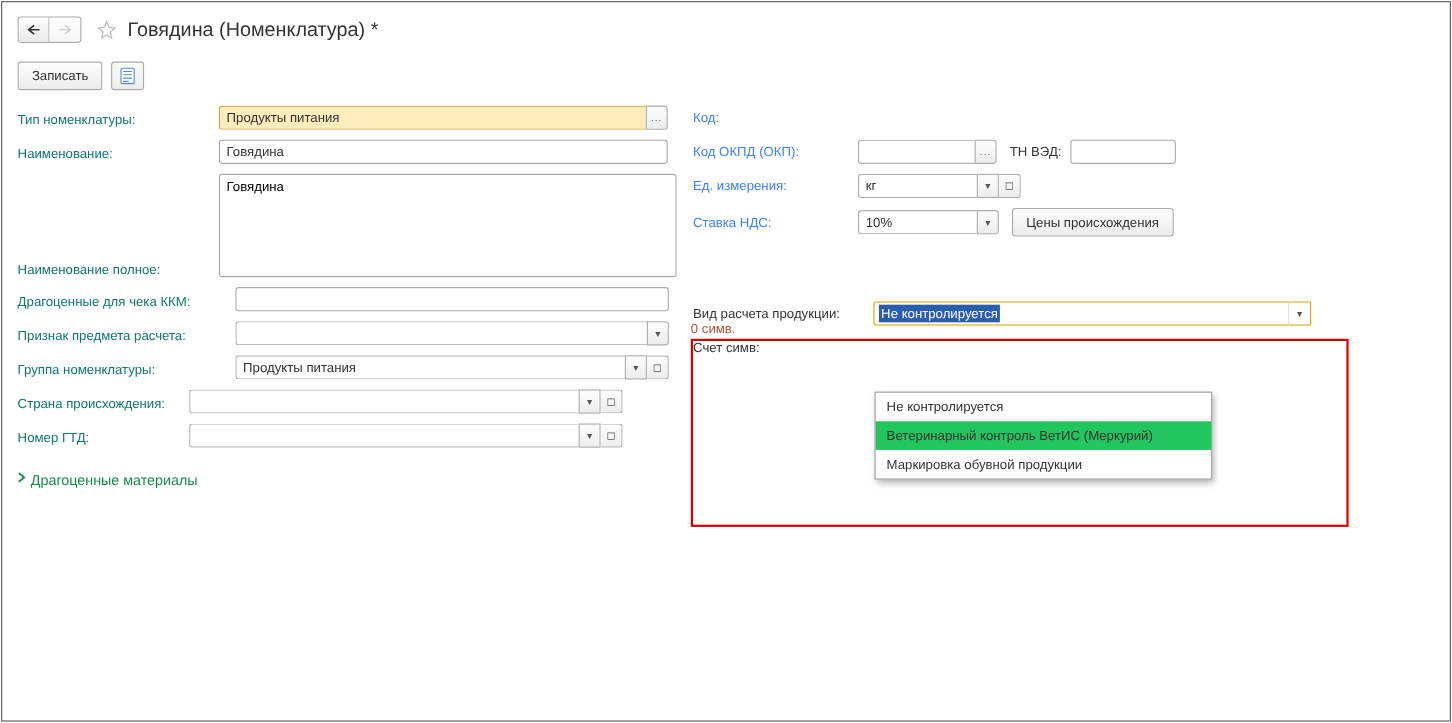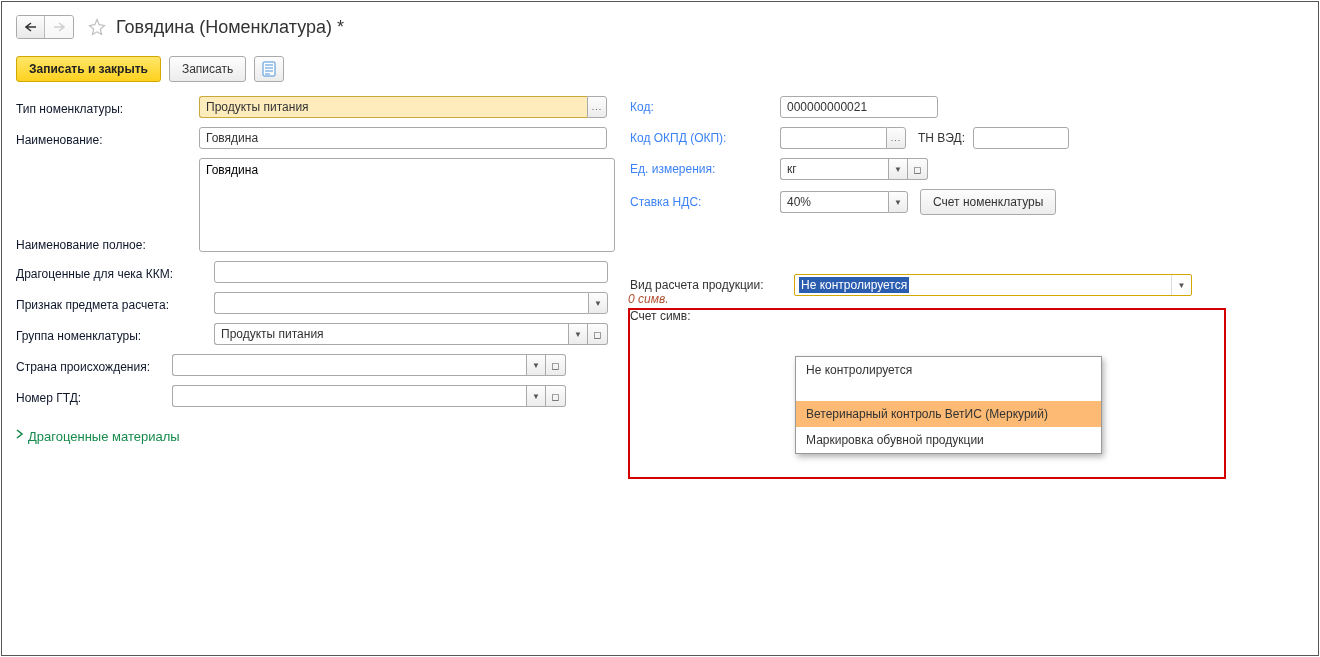--- a/index.html
+++ b/index.html
@@ -56,21 +56,21 @@
     border: 1px solid #d4a600;
     font-weight: bold;
     color: #222;
   }
   .btn-icon { width: 30px; padding: 0; }
   .columns { display: flex; gap: 14px; }
   .col-left { width: 600px; }
   .col-right { flex: 1; }
   .form-row { display: flex; align-items: center; margin-bottom: 9px; min-height: 22px; }
   .form-row.tall { align-items: flex-end; }
-  .label { width: 183px; color: #0f172a; padding-top: 3px; }
+  .label { width: 183px; color: #0f766e; padding-top: 3px; }
   .label-r { width: 150px; color: #3b82f6; }
   .field {
     height: 22px;
     border: 1px solid #aaa;
     border-radius: 3px;
     background: #fff;
     padding: 0 6px;
     font-size: 12px;
     display: flex; align-items: center;
     flex: 0 0 auto;
@@ -87,21 +87,21 @@
   }
   .field-btn:last-child { border-radius: 0 3px 3px 0; }
   .field-btn + .field-btn { border-left: none; }
   textarea.field {
     height: 94px;
     width: 416px;
     resize: none;
     padding: 4px 6px;
     font-family: inherit;
   }
-  .char-count { color: #b05030; font-size: 12px; margin-left: 4px; font-style: italic; }
+  .char-count { color: #b05030; font-size: 12px; margin-left: 4px; }
   .expand-link {
     color: #158a4c;
     display: flex; align-items: flex-start; gap: 4px;
     margin-top: 22px;
     font-size: 13px;
   }
   .highlight-box {
     position: absolute;
     border: 2px solid #d40000;
     left: 626px; top: 306px;
@@ -133,21 +133,21 @@
     width: 307px;
     background: #fff;
     border: 1px solid #999;
     box-shadow: 2px 3px 6px rgba(0,0,0,.3);
     z-index: 10;
   }
   .dropdown-item {
     padding: 6px 10px;
     font-size: 12px;
   }
-  .dropdown-item.hover { background: #fdba74; margin-top: 18px; }
+  .dropdown-item.hover { background: #22c55e; }
   .arrow-svg { width: 12px; height: 10px; }
   .tri-down { font-size: 8px; color: #555; }
   .ext-icon { font-size: 10px; color: #555; }
   .dots { letter-spacing: 1px; font-size: 9px; color: #555; }
 </style>
 </head>
 <body>
 
 <div class="frame">
   <div class="header-row">
@@ -165,21 +165,20 @@
     </div>
     <div class="star-icon">
       <svg width="18" height="18" viewBox="0 0 24 24">
           <path d="M12 2l2.9 6.9L22 10l-5.5 4.8L18 22l-6-3.5L6 22l1.5-7.2L2 10l7.1-1.1z" fill="none" stroke="#bbb" stroke-width="1.5"></path>
         </svg>
     </div>
     <div class="page-title">Говядина (Номенклатура) *</div>
   </div>
 
   <div class="toolbar">
-    <div class="btn btn-primary">Записать и закрыть</div>
     <div class="btn">Записать</div>
     <div class="btn btn-icon">
       <svg width="14" height="16" viewBox="0 0 14 16">
           <rect x="1" y="1" width="12" height="14" rx="1" fill="#fff" stroke="#4a90d9"></rect>
           <line x1="3" y1="4" x2="11" y2="4" stroke="#4a90d9"></line>
           <line x1="3" y1="7" x2="11" y2="7" stroke="#4a90d9"></line>
           <line x1="3" y1="10" x2="11" y2="10" stroke="#4a90d9"></line>
           <line x1="3" y1="13" x2="8" y2="13" stroke="#4a90d9"></line>
         </svg>
     </div>
@@ -266,21 +265,20 @@
         <svg width="8" height="10" viewBox="0 0 8 10">
             <path d="M1 1 L6 5 L1 9" stroke="#158a4c" stroke-width="1.6" fill="none"></path>
           </svg>
         <span>Драгоценные материалы</span>
       </div>
     </div>
 
     <div class="col-right">
       <div class="form-row">
         <div class="label-r">Код:</div>
-        <div class="field" style="width:158px">000000000021</div>
       </div>
 
       <div class="form-row">
         <div class="label-r">Код ОКПД (ОКП):</div>
         <div class="field-group">
           <div class="field field-main" style="width:106px"></div>
           <div class="field-btn">
               <span class="dots">...</span>
             </div>
         </div>
@@ -299,27 +297,27 @@
             </div>
           <div class="field-btn">
               <span class="ext-icon">◻</span>
             </div>
         </div>
       </div>
 
       <div class="form-row">
         <div class="label-r">Ставка НДС:</div>
         <div class="field-group">
-          <div class="field field-main" style="width:108px">40%</div>
+          <div class="field field-main" style="width:108px">10%</div>
           <div class="field-btn">
               <span class="tri-down">▼</span>
             </div>
         </div>
         <div style="width:12px"></div>
-        <div class="btn">Счет номенклатуры</div>
+        <div class="btn">Цены происхождения</div>
       </div>
 
       <div class="form-row" style="margin-top:28px">
         <span class="char-count" style="position:absolute; left:622px; top:290px">0 симв.</span>
       </div>
 
       <div class="form-row" style="margin-top:0px">
         <div style="width:164px">Вид расчета продукции:</div>
         <div class="combo-active">
           <span class="sel">Не контролируется</span>

